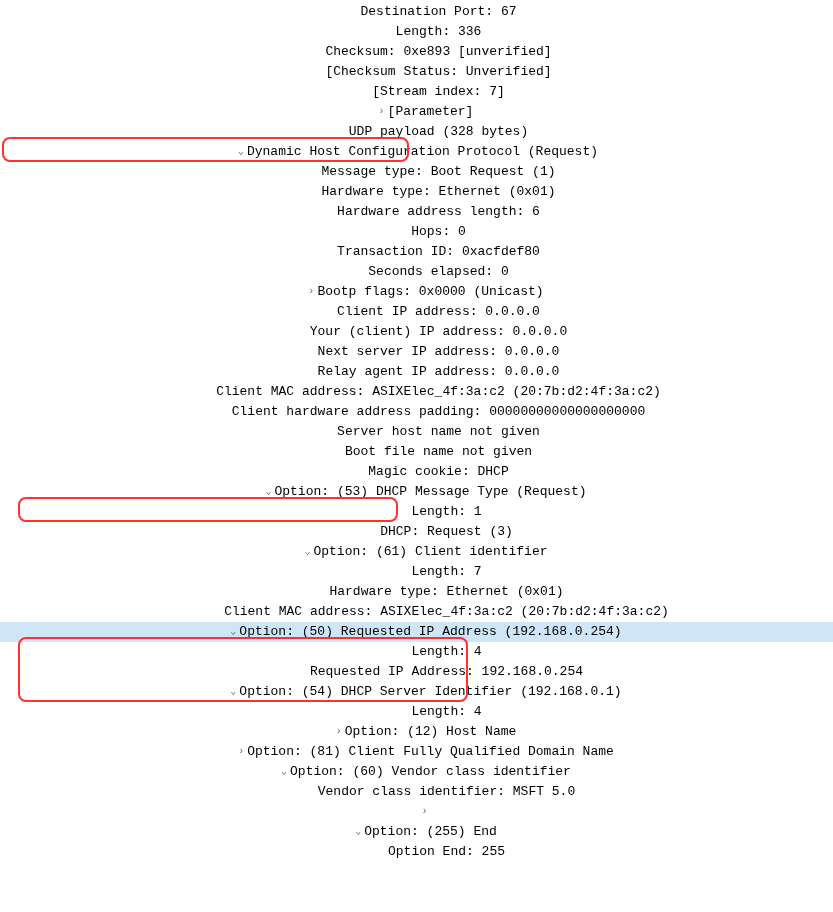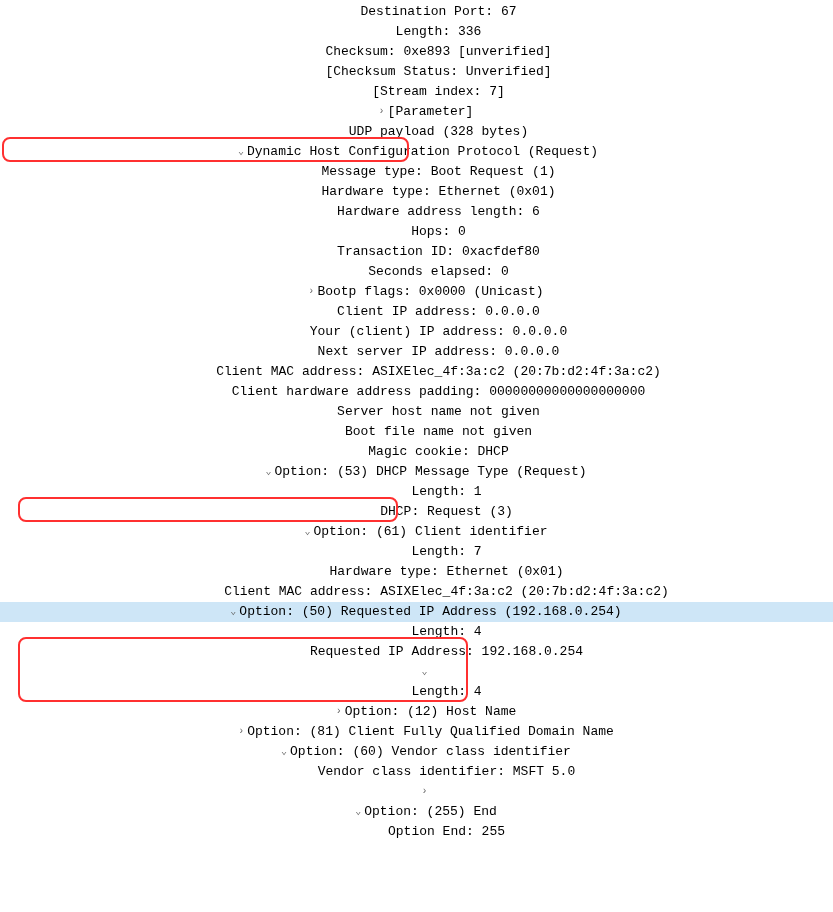--- a/index.html
+++ b/index.html
@@ -77,40 +77,41 @@
   <div class="row indent-2"><span class="spacer"></span><span>Message type: Boot Request (1)</span></div>
   <div class="row indent-2"><span class="spacer"></span><span>Hardware type: Ethernet (0x01)</span></div>
   <div class="row indent-2"><span class="spacer"></span><span>Hardware address length: 6</span></div>
   <div class="row indent-2"><span class="spacer"></span><span>Hops: 0</span></div>
   <div class="row indent-2"><span class="spacer"></span><span>Transaction ID: 0xacfdef80</span></div>
   <div class="row indent-2"><span class="spacer"></span><span>Seconds elapsed: 0</span></div>
   <div class="row indent-1"><span class="toggle">›</span> <span>Bootp flags: 0x0000 (Unicast)</span></div>
   <div class="row indent-2"><span class="spacer"></span><span>Client IP address: 0.0.0.0</span></div>
   <div class="row indent-2"><span class="spacer"></span><span>Your (client) IP address: 0.0.0.0</span></div>
   <div class="row indent-2"><span class="spacer"></span><span>Next server IP address: 0.0.0.0</span></div>
+  <div class="row indent-2"><span class="spacer"></span><span>Relay agent IP address: 0.0.0.0</span></div>
   <div class="row indent-2"><span class="spacer"></span><span>Client MAC address: ASIXElec_4f:3a:c2 (20:7b:d2:4f:3a:c2)</span></div>
   <div class="row indent-2"><span class="spacer"></span><span>Client hardware address padding: 00000000000000000000</span></div>
   <div class="row indent-2"><span class="spacer"></span><span>Server host name not given</span></div>
   <div class="row indent-2"><span class="spacer"></span><span>Boot file name not given</span></div>
   <div class="row indent-2"><span class="spacer"></span><span>Magic cookie: DHCP</span></div>
 
   <div class="row indent-1"><span class="toggle">⌄</span> <span>Option: (53) DHCP Message Type (Request)</span></div>
   <div class="row indent-3"><span class="spacer"></span><span>Length: 1</span></div>
   <div class="row indent-3"><span class="spacer"></span><span>DHCP: Request (3)</span></div>
 
   <div class="row indent-1"><span class="toggle">⌄</span> <span>Option: (61) Client identifier</span></div>
   <div class="row indent-3"><span class="spacer"></span><span>Length: 7</span></div>
   <div class="row indent-3"><span class="spacer"></span><span>Hardware type: Ethernet (0x01)</span></div>
   <div class="row indent-3"><span class="spacer"></span><span>Client MAC address: ASIXElec_4f:3a:c2 (20:7b:d2:4f:3a:c2)</span></div>
 
   <div class="row indent-1 selected"><span class="toggle">⌄</span> <span>Option: (50) Requested IP Address (192.168.0.254)</span></div>
   <div class="row indent-3"><span class="spacer"></span><span>Length: 4</span></div>
   <div class="row indent-3"><span class="spacer"></span><span>Requested IP Address: 192.168.0.254</span></div>
 
-  <div class="row indent-1"><span class="toggle">⌄</span> </div>
+  <div class="row indent-1"><span class="toggle">⌄</span> <span>Option: (54) DHCP Server Identifier (192.168.0.1)</span></div>
   <div class="row indent-3"><span class="spacer"></span><span>Length: 4</span></div>
 
   <div class="row indent-1"><span class="toggle">›</span> <span>Option: (12) Host Name</span></div>
   <div class="row indent-1"><span class="toggle">›</span> <span>Option: (81) Client Fully Qualified Domain Name</span></div>
 
   <div class="row indent-1"><span class="toggle">⌄</span> <span>Option: (60) Vendor class identifier</span></div>
   <div class="row indent-3"><span class="spacer"></span><span>Vendor class identifier: MSFT 5.0</span></div>
 
   <div class="row indent-1"><span class="toggle">›</span> </div>
 

